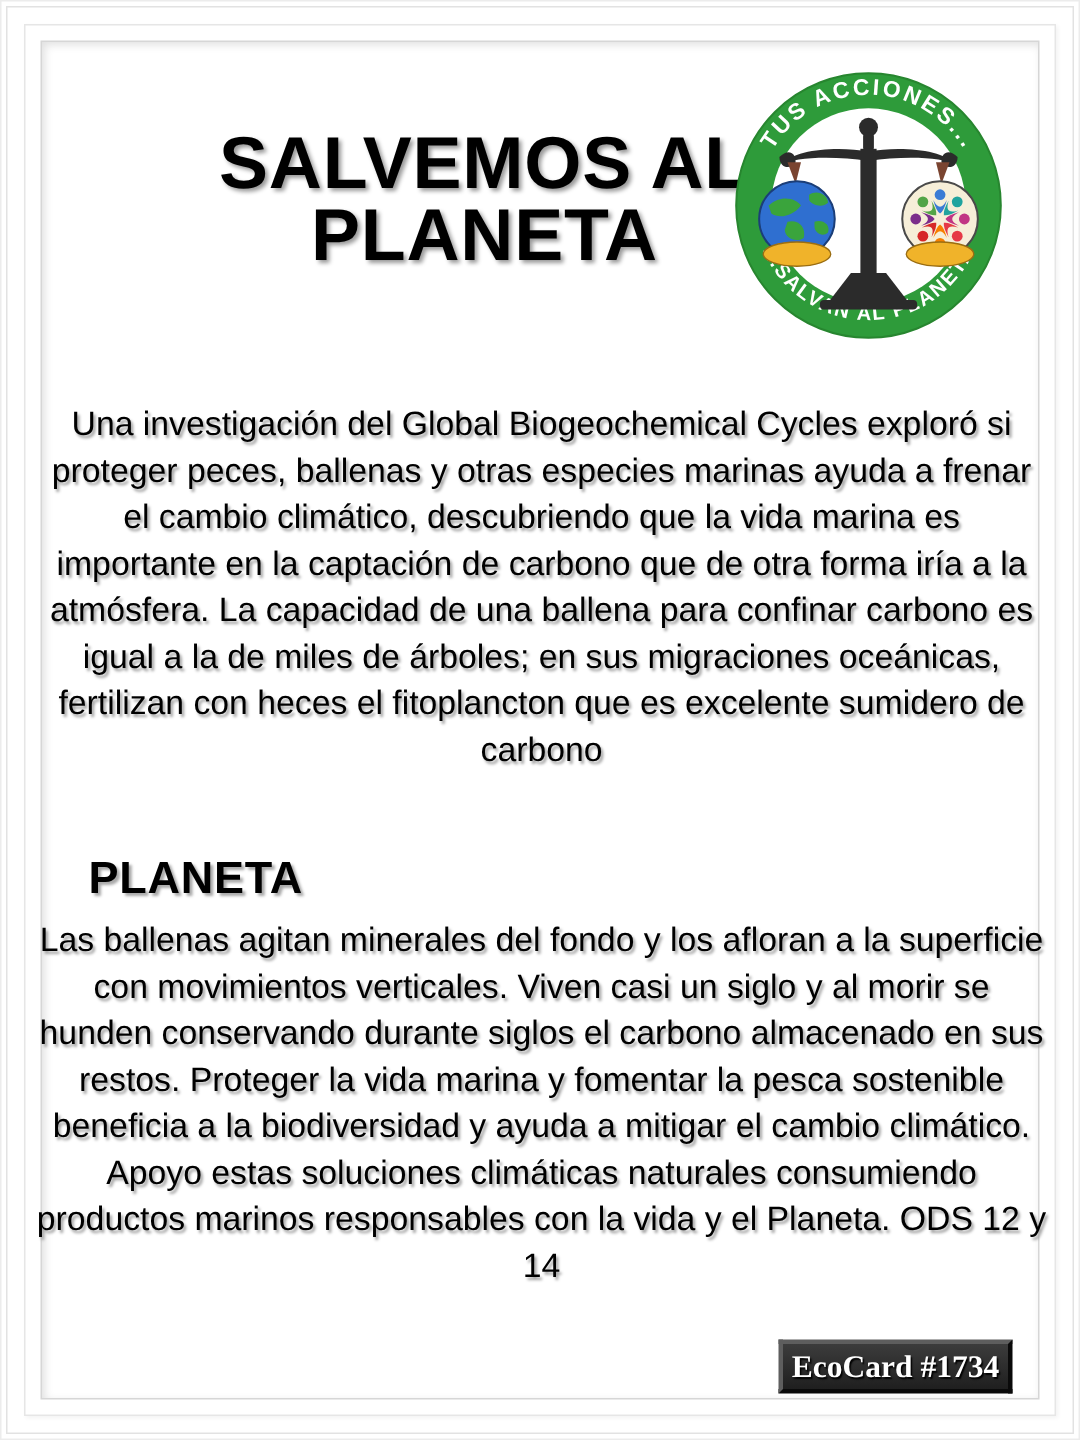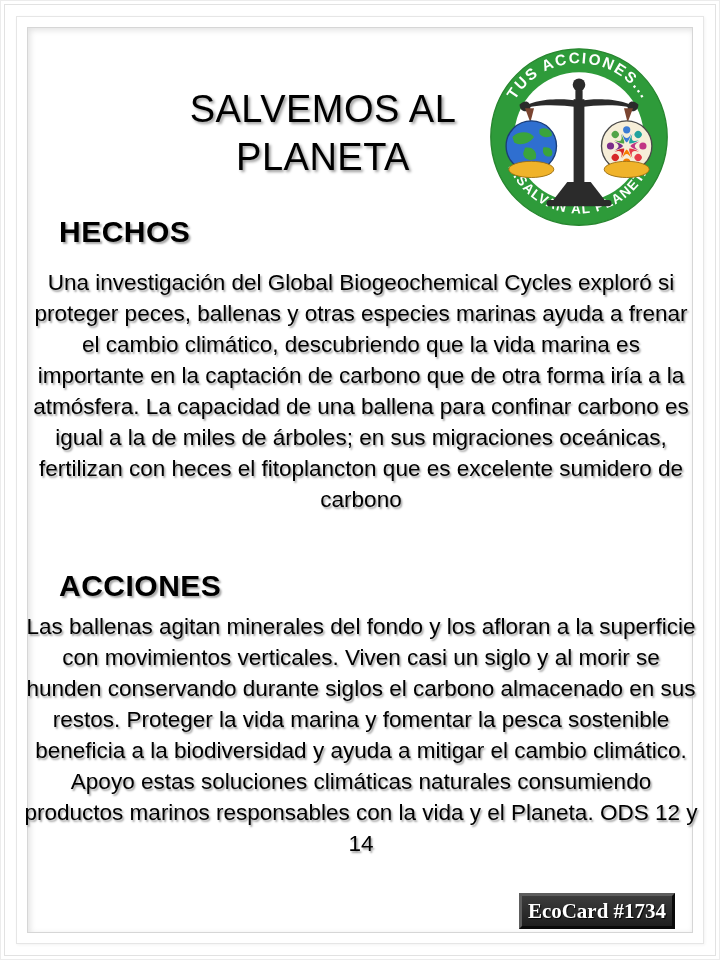--- a/index.html
+++ b/index.html
@@ -12,21 +12,21 @@
   .frame-outer{position:absolute;inset:3px;border:1px solid #e2e2e2;pointer-events:none;}
   .frame-mid{position:absolute;inset:15px;border:1px solid #e6e6e6;
     box-shadow:1px 1px 3px rgba(0,0,0,.05);pointer-events:none;}
   .frame-inner{
     position:absolute;inset:26px;background:#ffffff;
     border:1px solid #d6d6d6;
     box-shadow:inset 2px 2px 6px rgba(0,0,0,.12), 1px 1px 2px rgba(255,255,255,.9);
   }
   .title{
     position:absolute;left:136px;top:84px;width:372px;
-    font-size:38px;line-height:48px;font-weight:normal;color:#000;
+    font-size:49px;line-height:48px;font-weight:bold;color:#000;
     text-align:center;letter-spacing:.5px;
     text-shadow:2px 2px 3px #9a9a9a;
   }
   .logo{position:absolute;left:488px;top:46px;width:180px;height:180px;}
   .section-heading{
     position:absolute;left:58px;font-size:30px;font-weight:bold;color:#000;
     letter-spacing:.5px;text-shadow:2px 2px 2px #a8a8a8;
   }
   .heading-hechos{top:214px;}
   .heading-acciones{top:568px;}
@@ -144,23 +144,22 @@
           <g transform="rotate(315 153 110)">
               <circle cx="153" cy="92" r="4" fill="#52a447"></circle>
               <path d="M148,96 Q153,106 158,96 Q156,104 153,106 Q150,104 148,96 Z" fill="#52a447"></path>
             </g>
         </g>
         <ellipse cx="153" cy="136" rx="25" ry="9" fill="#f0b32a" stroke="#9a6d12" stroke-width="1"></ellipse>
       </g>
     </svg>
   </div>
 
-  <div class="section-heading heading-hechos">HECHOS</div>
   <div class="body-text body-hechos">Una investigación del Global Biogeochemical Cycles exploró si proteger peces, ballenas y otras especies marinas ayuda a frenar el cambio climático, descubriendo que la vida marina es importante en la captación de carbono que de otra forma iría a la atmósfera. La capacidad de una ballena para confinar carbono es igual a la de miles de árboles; en sus migraciones oceánicas, fertilizan con heces el fitoplancton que es excelente sumidero de carbono</div>
 
-  <div class="section-heading heading-acciones">ACCIONES</div>
+  <div class="section-heading heading-acciones">PLANETA</div>
   <div class="body-text body-acciones">Las ballenas agitan minerales del fondo y los afloran a la superficie con movimientos verticales. Viven casi un siglo y al morir se hunden conservando durante siglos el carbono almacenado en sus restos. Proteger la vida marina y fomentar la pesca sostenible beneficia a la biodiversidad y ayuda a mitigar el cambio climático. Apoyo estas soluciones climáticas naturales consumiendo productos marinos responsables con la vida y el Planeta. ODS 12 y 14</div>
 
   <div class="ecocard-badge">
     <span>EcoCard #1734</span>
   </div>
 
 </div>
 
 </body></html>

